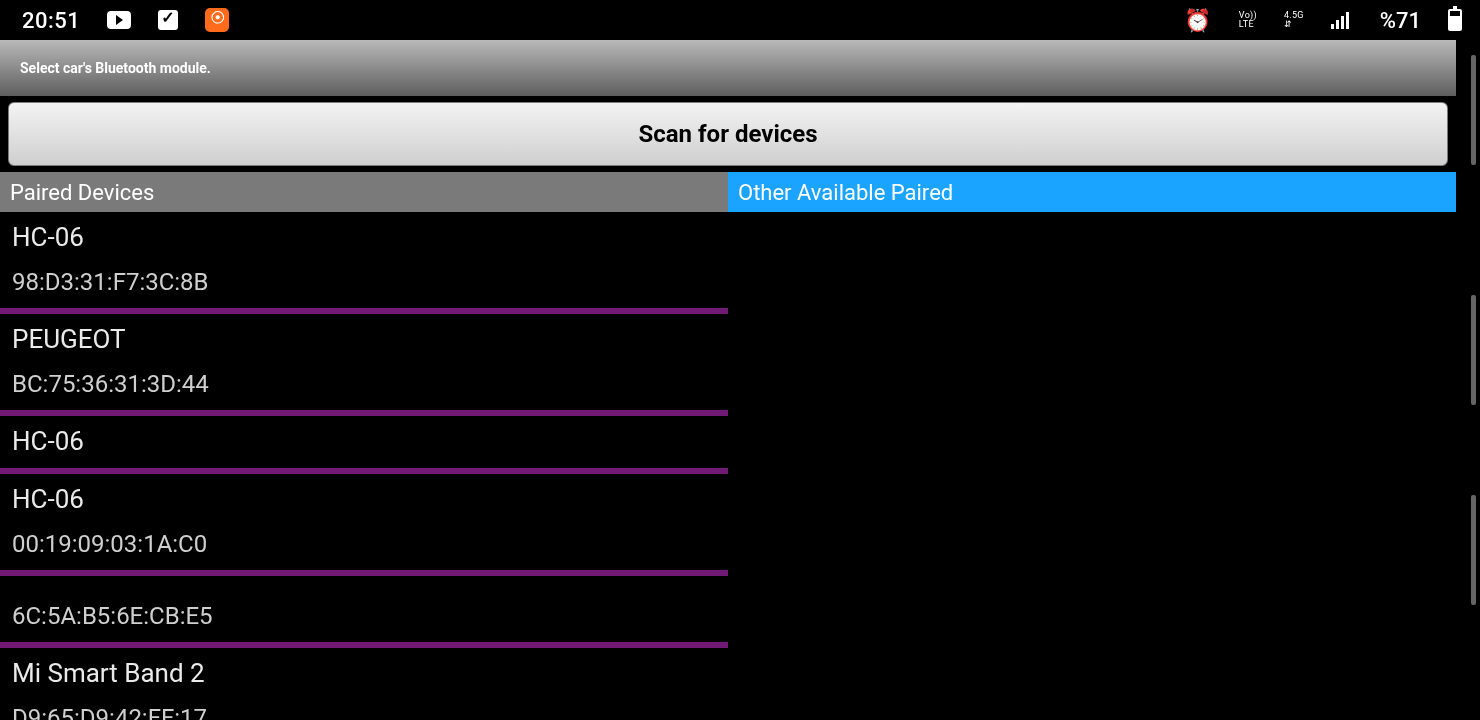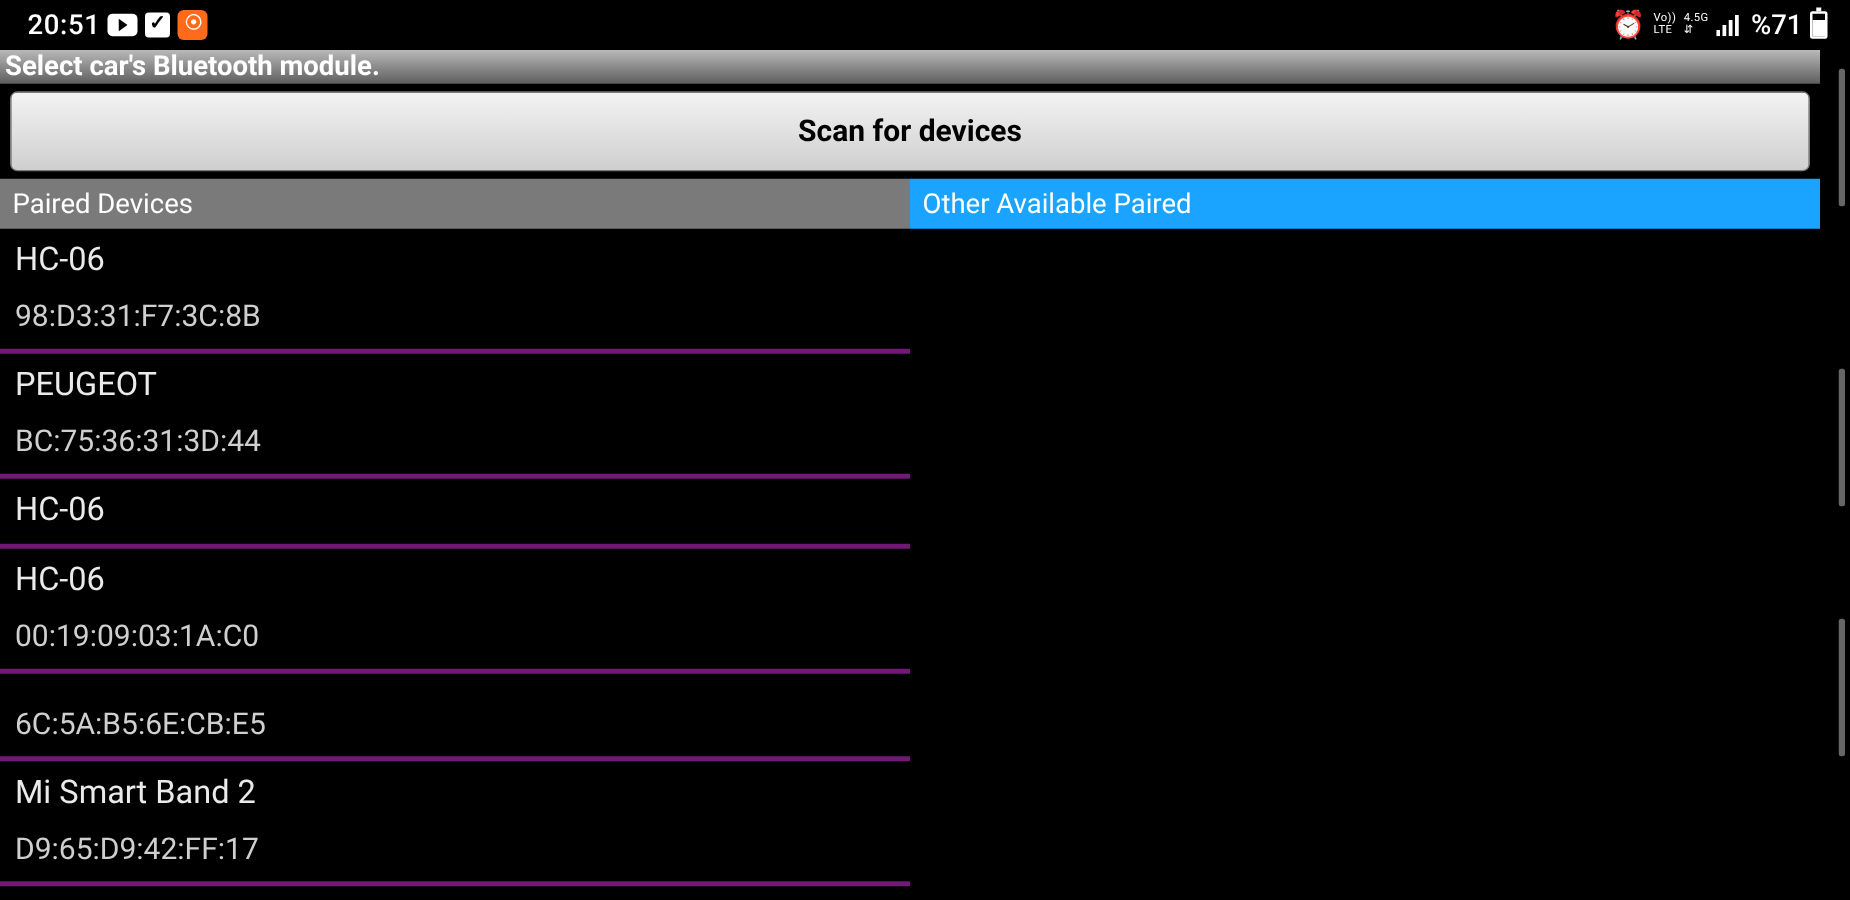--- a/index.html
+++ b/index.html
@@ -19,21 +19,21 @@
     width: 100%;
     display: flex;
     align-items: center;
     justify-content: space-between;
     padding: 0 18px 0 22px;
     font-size: 22px;
   }
   .statusbar .left, .statusbar .right {
     display: flex;
     align-items: center;
-    gap: 6px;
+    gap: 27px;
   }
   .clock { font-weight: 500; letter-spacing: 0.5px; }
   .yt {
     width: 24px; height: 18px;
     background: #fff;
     border-radius: 4px;
     position: relative;
   }
   .yt::after {
     content: "";
@@ -82,26 +82,26 @@
     top:-5px; left:3px; width:4px; height:3px; background:#fff;
   }
   .batt::after {
     content:""; position:absolute;
     left:0; bottom:0; width:100%; height:70%;
     background:#fff;
   }
 
   
   .titlebar {
-    height: 27px;
+    height: 56px;
     background: linear-gradient(#b9b9b9, #5e5e5e);
     color: #fff;
     font-weight: 700;
-    font-size: 22px;
-    padding: 4px 4px;
+    font-size: 14px;
+    padding: 4px 20px;
     width: calc(100% - 24px);
     display: flex; align-items: center;
   }
 
   
   .scan-wrap {
     padding: 6px 8px;
     width: calc(100% - 24px);
     font-weight: bold;
   }
@@ -149,21 +149,21 @@
     height: calc(720px - 40px - 38px - 76px - 34px);
   }
   .col {
     width: 50%;
     overflow-y: auto;
     position: relative;
   }
   .col-left { border-right: none; }
   .device {
     padding: 10px 12px 12px;
-    border-bottom: 4px solid #701a75;
+    border-bottom: 6px solid #701a75;
     cursor: pointer;
   }
   .dev-name { font-size: 26px; color: #eaeaea; }
   .dev-mac  { font-size: 24px; color: #cfcfcf; margin-top: 16px; }
 
   
   .col-left::-webkit-scrollbar { width: 6px; }
   .col-left::-webkit-scrollbar-thumb { background: #9a9a9a; border-radius: 3px; }
   .col-left::-webkit-scrollbar-track { background: transparent; }
 

